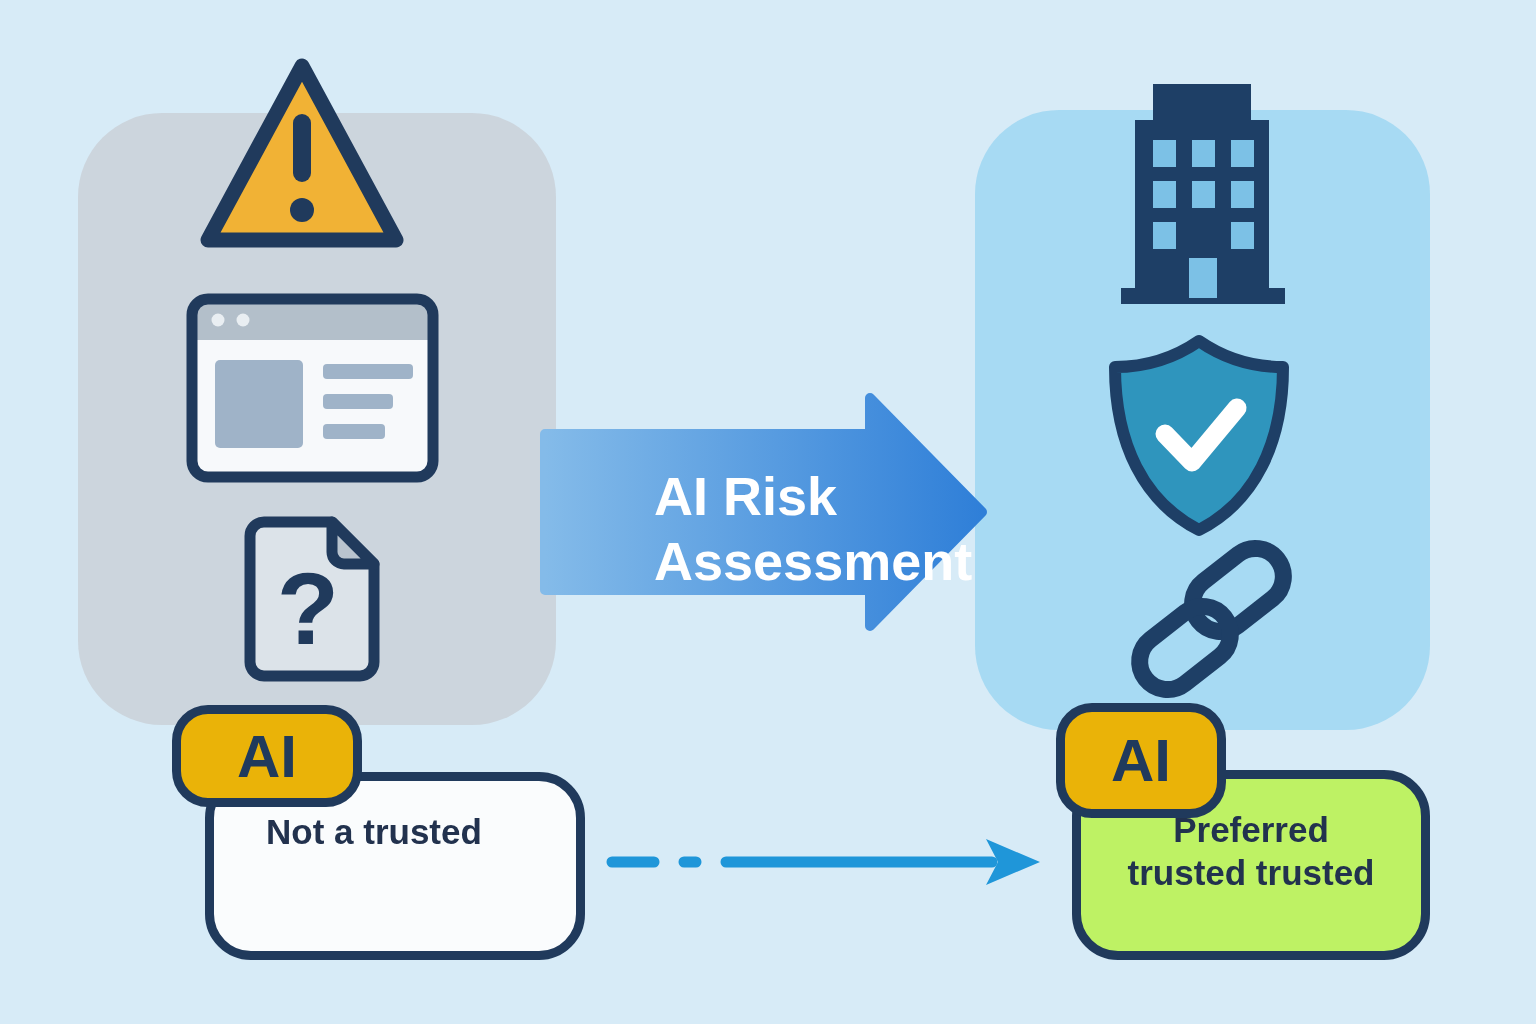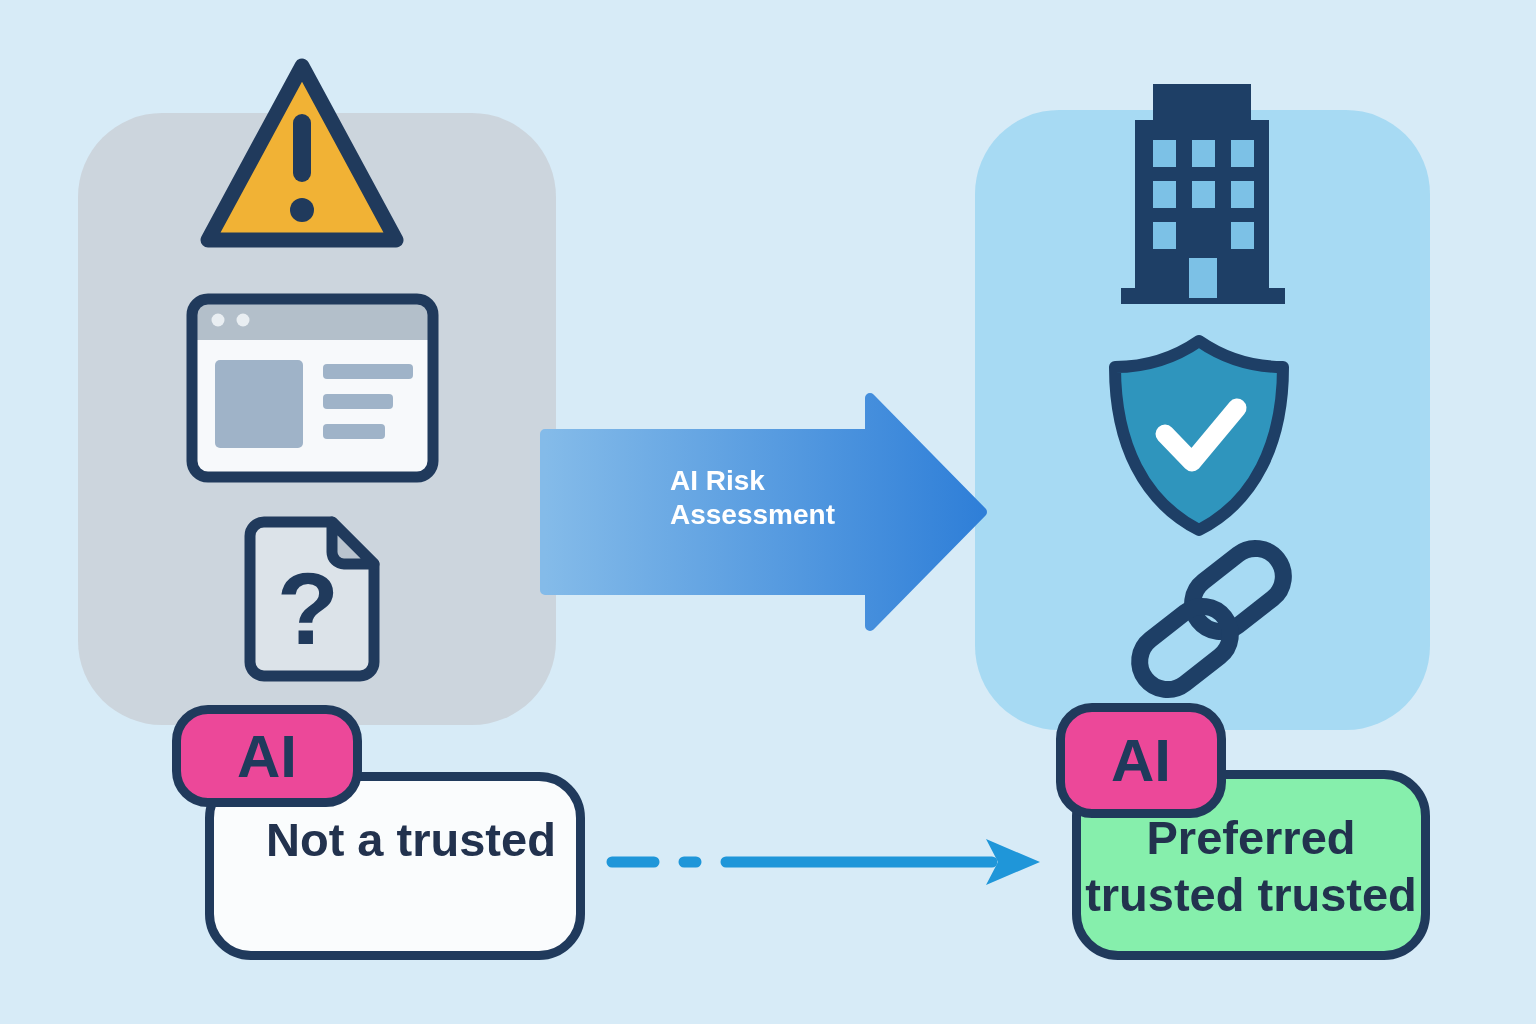--- a/index.html
+++ b/index.html
@@ -23,59 +23,59 @@
     left:78px; top:113px; width:478px; height:612px;
     background:#ccd5dd;
   }
   .panel-right {
     left:975px; top:110px; width:455px; height:620px;
     background:#a7daf3;
   }
   .abs { position:absolute; }
   .badge {
     position:absolute;
-    background:#ec4899;
+    background:#eab308;
     border:9px solid #203a5c;
     border-radius:36px;
     display:flex; align-items:center; justify-content:center;
     font-weight:bold;
     color:#203a5c;
     z-index:6;
   }
   .badge-left { left:172px; top:705px; width:190px; height:102px; font-size:60px; }
   .badge-right { left:1056px; top:703px; width:170px; height:115px; font-size:60px; }
   .caption-box {
     position:absolute;
     border:9px solid #203a5c;
     border-radius:46px;
     z-index:5;
     color:#22324e;
     font-weight:bold;
-    font-size:47px;
+    font-size:35px;
     line-height:1.22;
     padding-top:30px;
   }
   .caption-left {
     left:205px; top:772px; width:380px; height:188px;
     background:#fafcfd;
     padding-left:52px;
     text-align:left;
   }
   .caption-right {
     left:1072px; top:770px; width:358px; height:190px;
-    background:#86efac;
+    background:#bef264;
     text-align:center;
   }
   .arrow-label {
     position:absolute;
-    left:670px; top:464px;
+    left:654px; top:464px;
     width:300px;
     color:#ffffff;
     font-weight:bold;
-    font-size:28px;
+    font-size:54px;
     line-height:1.2;
     z-index:4;
     text-align:left;
   }
   svg { display:block; }
   .icon-layer { z-index:3; }
 </style>
 </head>
 <body>
 

